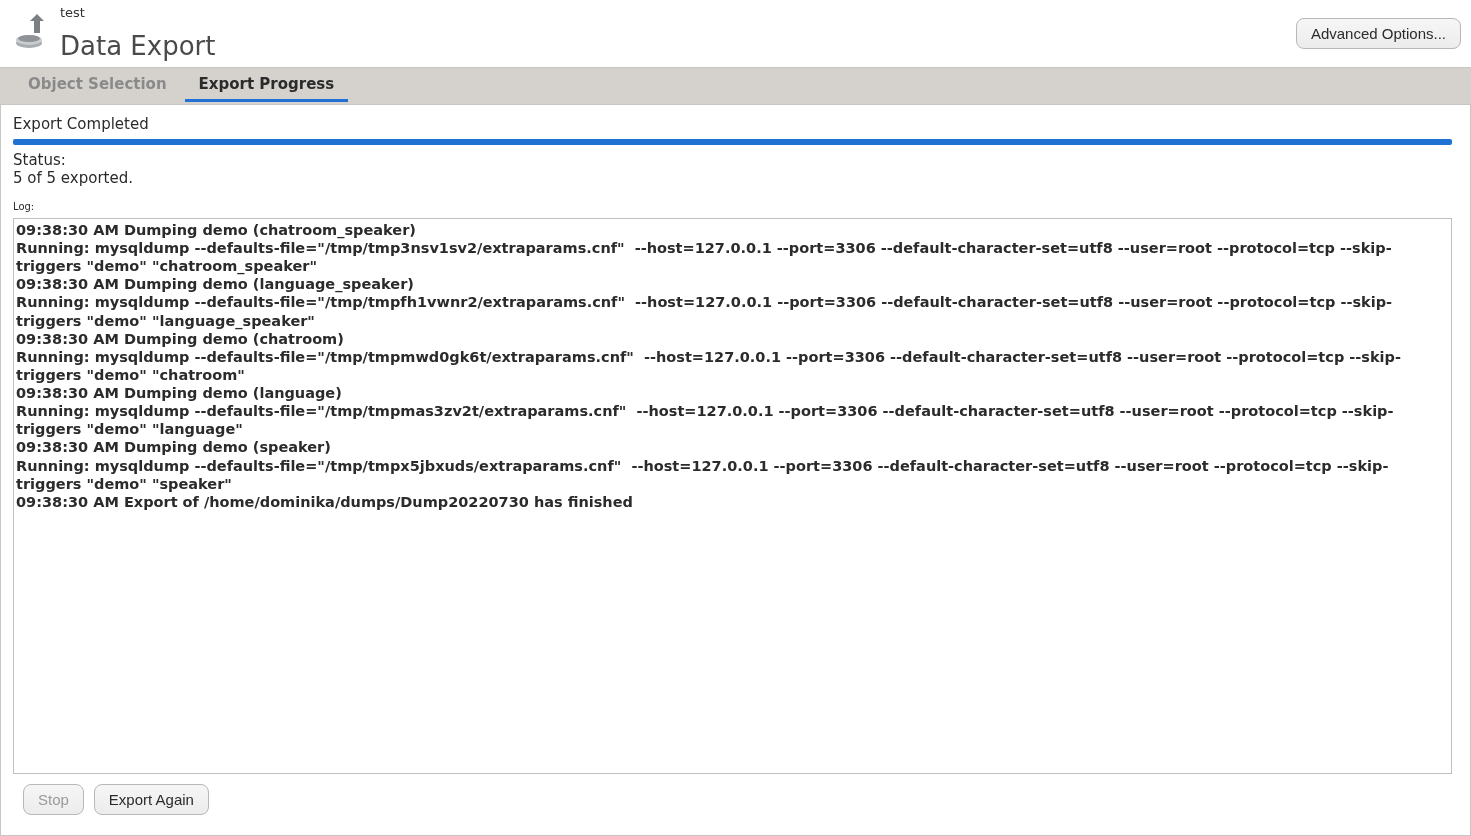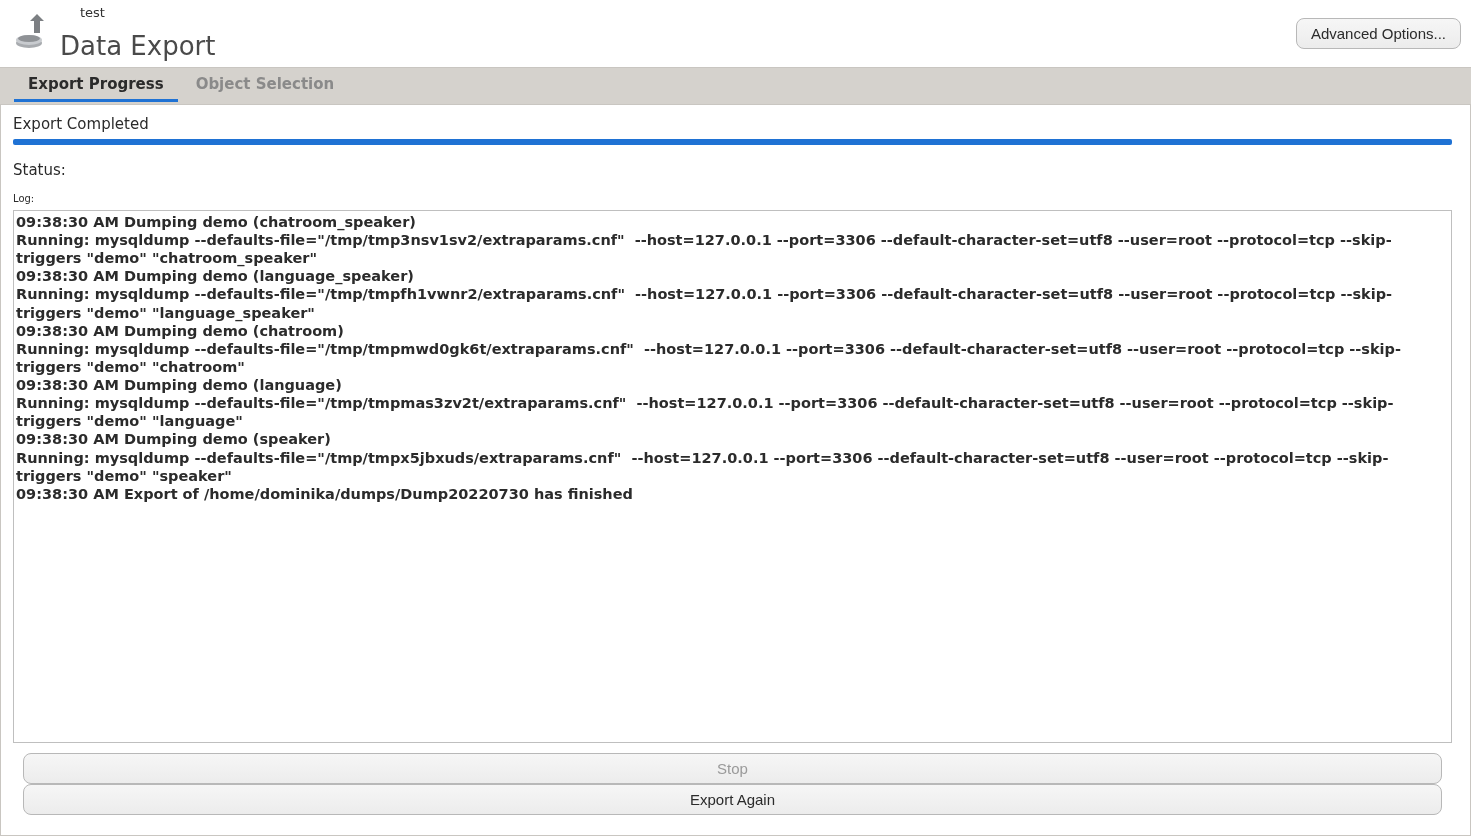--- a/index.html
+++ b/index.html
@@ -34,21 +34,20 @@
   }
   .header-titles {
     display: flex;
     flex-direction: column;
     line-height: 1.1;
     flex: 1;
   }
   .header-sub {
     font-size: 13px;
     color: #313131;
-    margin-left: 20px;
   }
   .header-main {
     font-size: 26px;
     font-weight: 400;
     color: #4a4a4a;
     margin-top: 12px;
   }
   .btn {
     background: linear-gradient(#f6f6f6, #ececec);
     border: 1px solid #b8b8b8;
@@ -115,21 +114,21 @@
     overflow: hidden;
     margin: 4px 0 6px 0;
   }
   .progress-fill {
     height: 100%;
     background: #1f72d4;
   }
   .kv {
     font-size: 15px;
     color: #2b2b2b;
-    margin-top: 10px;
+    margin-top: 0;
   }
   .log-label {
     font-size: 10px;
     margin-top: 14px;
     margin-bottom: 6px;
   }
   .log-box {
     flex: 1;
     border: 1px solid #bfbfbf;
     background: #ffffff;
@@ -138,22 +137,22 @@
     line-height: 1.25;
     color: #2b2b2b;
     overflow: auto;
     white-space: pre-wrap;
     word-break: break-word;
     min-height: 0;
     font-weight: bold;
   }
   .footer {
     display: flex;
+    gap: 10px;
     padding: 10px 10px 8px 10px;
-    flex-direction: column;
   }
 </style>
 </head>
 <body>
 
 <div class="window">
 
   <div class="header">
     <div class="header-icon">
       <svg width="40" height="40" viewBox="0 0 40 40">
@@ -164,30 +163,31 @@
       </svg>
     </div>
     <div class="header-titles">
       <div class="header-sub">test</div>
       <div class="header-main">Data Export</div>
     </div>
     <button class="btn">Advanced Options...</button>
   </div>
 
   <div class="tabbar">
+    <div class="tab">Object Selection</div>
     <div class="tab active">Export Progress</div>
-    <div class="tab">Object Selection</div>
   </div>
 
   <div class="content">
     <div class="status-title">Export Completed</div>
     <div class="progress-bar">
       <div class="progress-fill" id="progress-fill" style="width: 100%;"></div>
     </div>
     <div class="kv">Status:</div>
+    <div class="kv">5 of 5 exported.</div>
     <div class="log-label">Log:</div>
     <div class="log-box" id="log-box">09:38:30 AM Dumping demo (chatroom_speaker)
 Running: mysqldump --defaults-file="/tmp/tmp3nsv1sv2/extraparams.cnf"  --host=127.0.0.1 --port=3306 --default-character-set=utf8 --user=root --protocol=tcp --skip-triggers "demo" "chatroom_speaker"
 09:38:30 AM Dumping demo (language_speaker)
 Running: mysqldump --defaults-file="/tmp/tmpfh1vwnr2/extraparams.cnf"  --host=127.0.0.1 --port=3306 --default-character-set=utf8 --user=root --protocol=tcp --skip-triggers "demo" "language_speaker"
 09:38:30 AM Dumping demo (chatroom)
 Running: mysqldump --defaults-file="/tmp/tmpmwd0gk6t/extraparams.cnf"  --host=127.0.0.1 --port=3306 --default-character-set=utf8 --user=root --protocol=tcp --skip-triggers "demo" "chatroom"
 09:38:30 AM Dumping demo (language)
 Running: mysqldump --defaults-file="/tmp/tmpmas3zv2t/extraparams.cnf"  --host=127.0.0.1 --port=3306 --default-character-set=utf8 --user=root --protocol=tcp --skip-triggers "demo" "language"
 09:38:30 AM Dumping demo (speaker)

